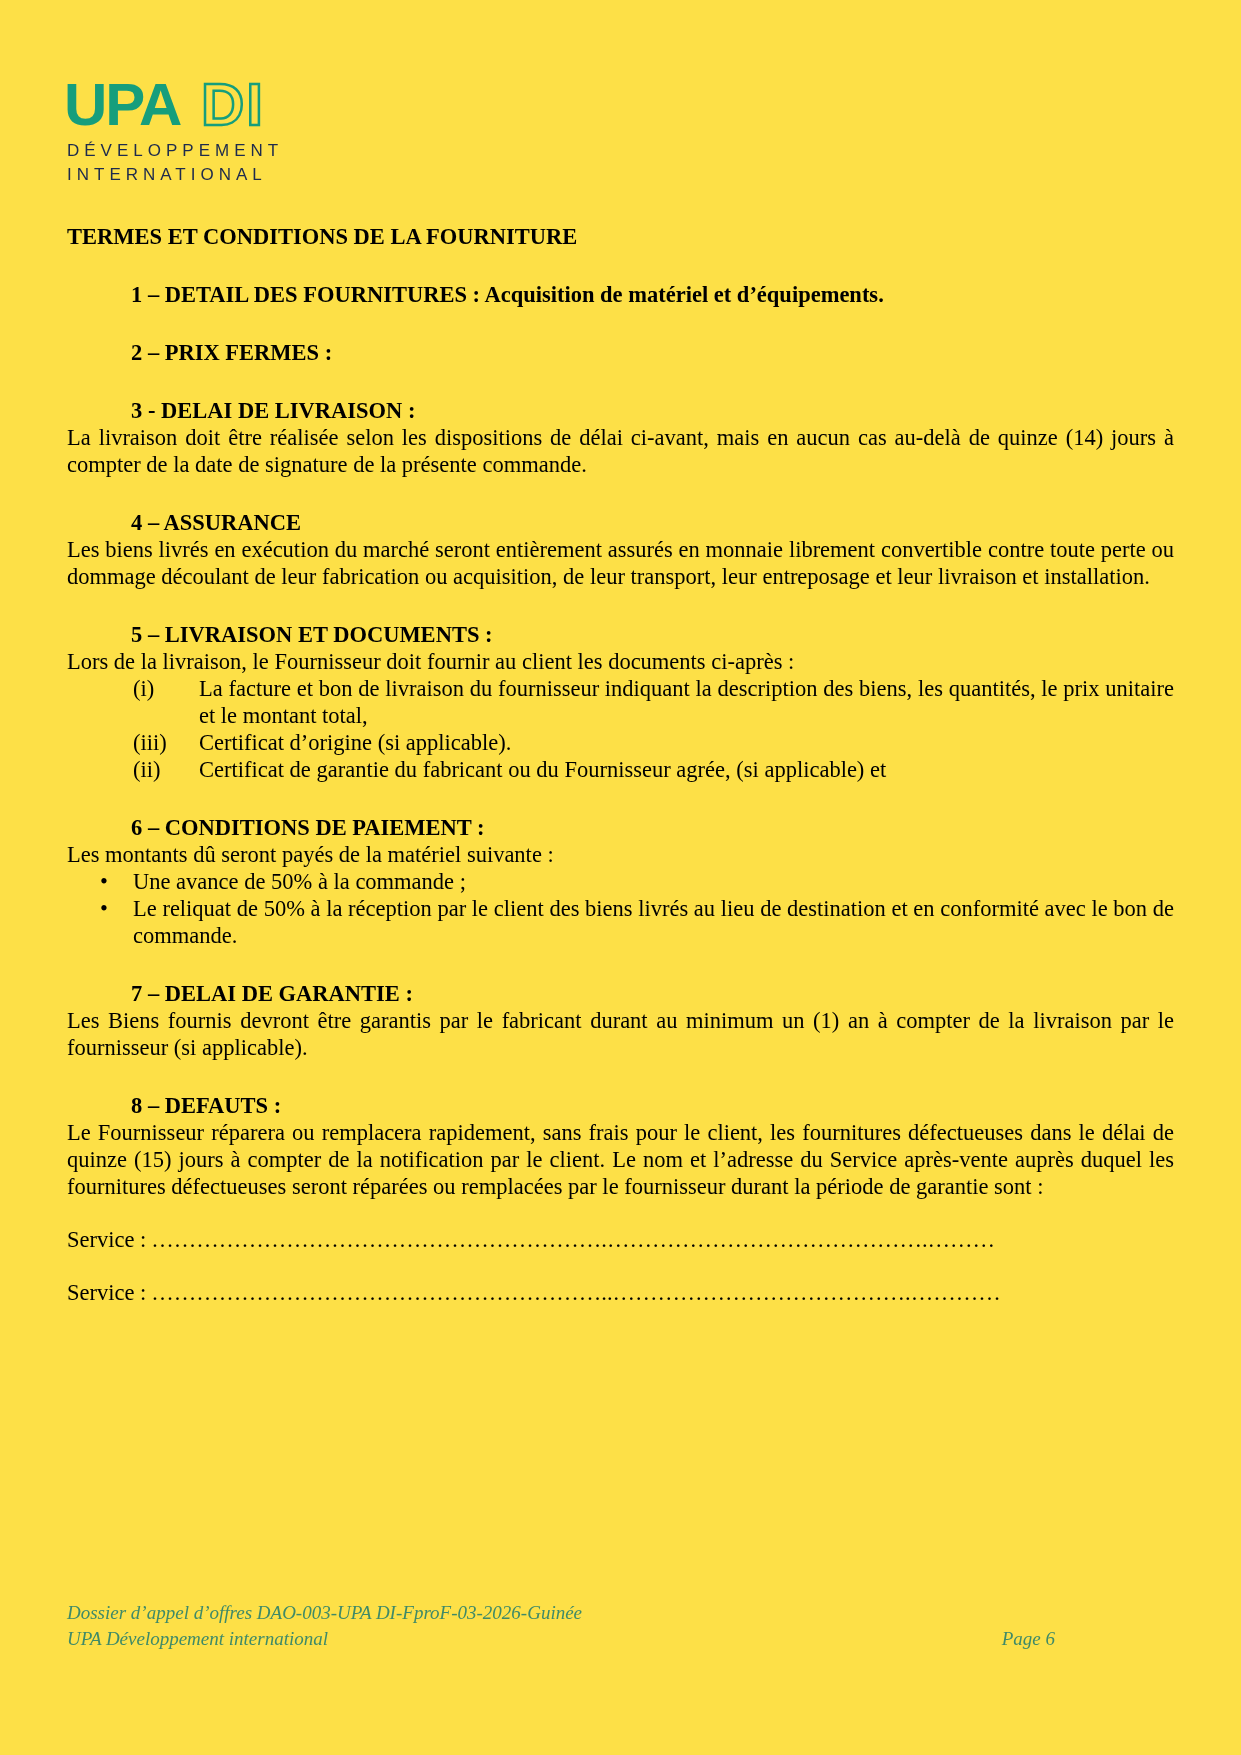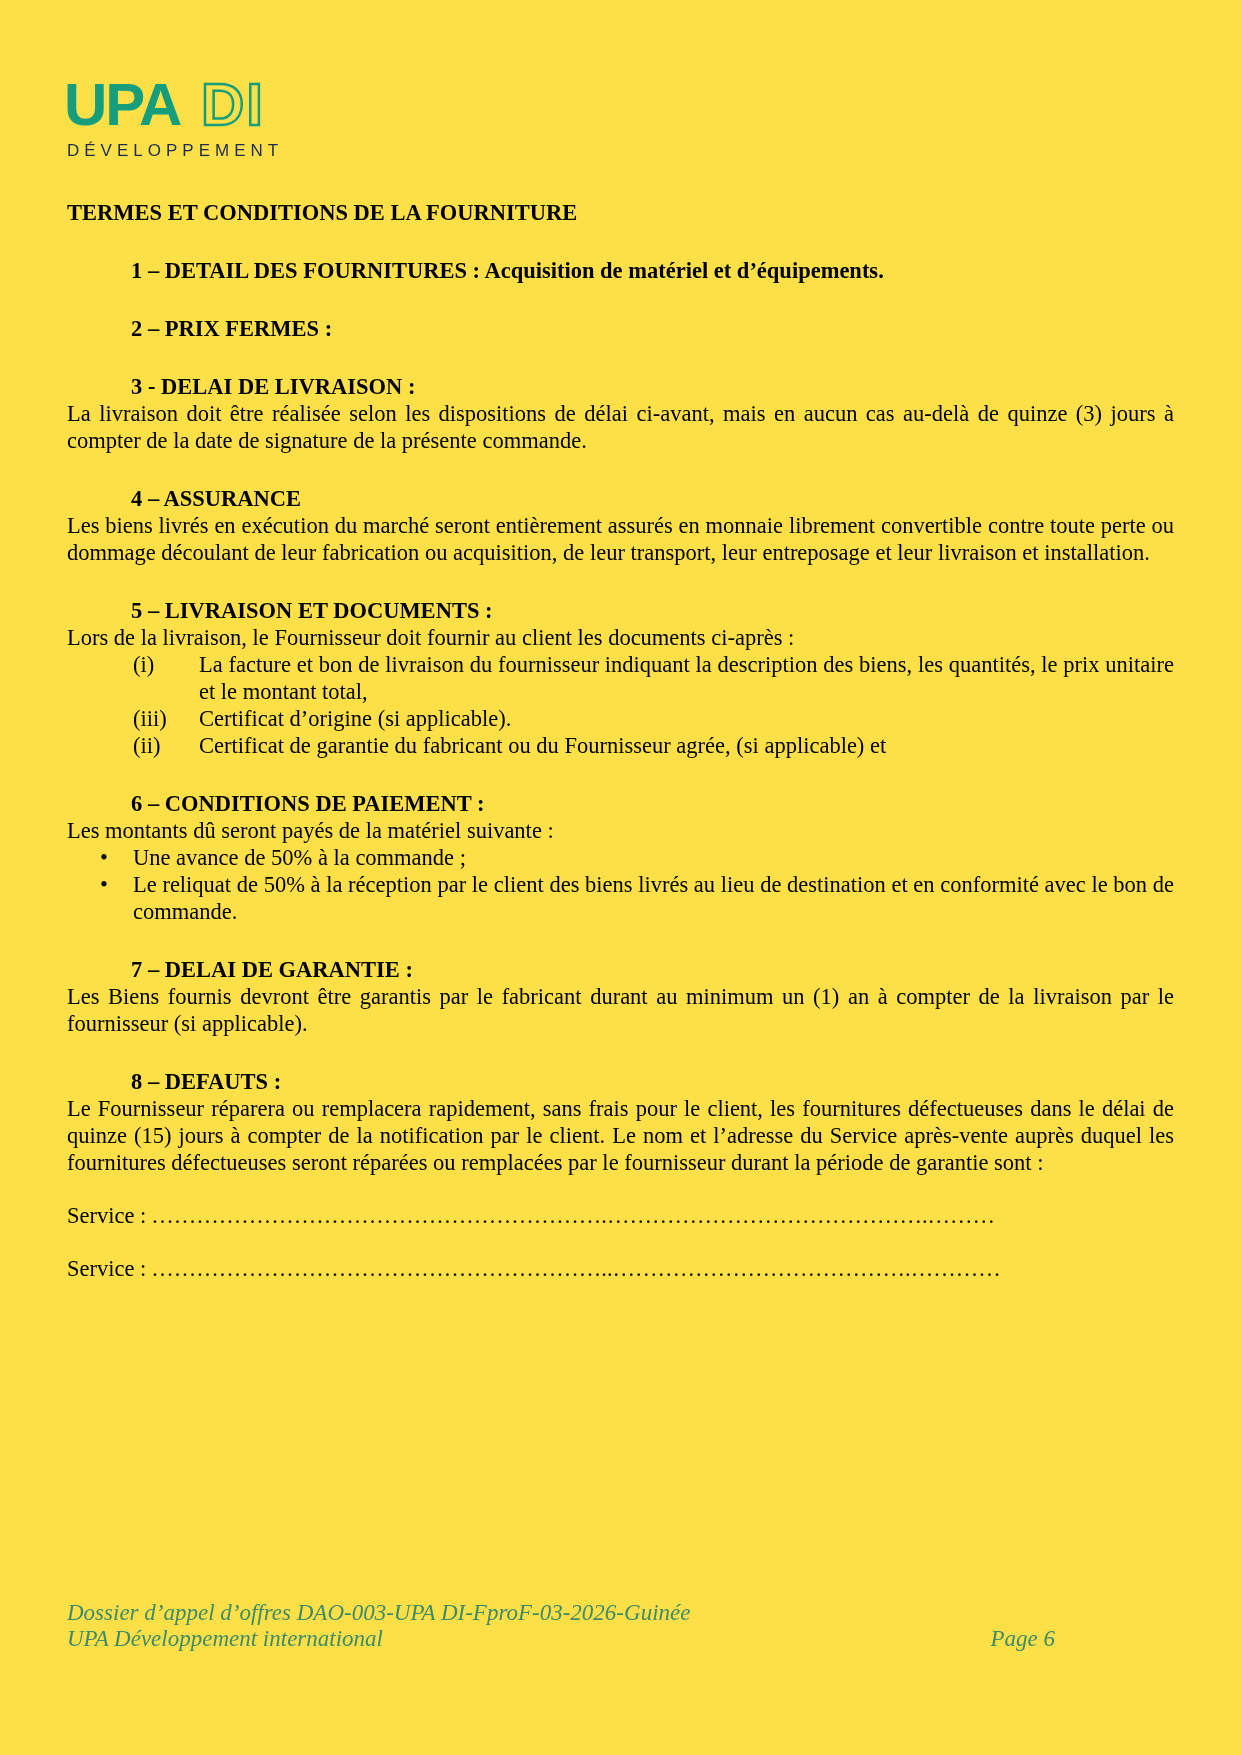--- a/index.html
+++ b/index.html
@@ -40,46 +40,47 @@
   .li .li-text{flex:1 1 auto;text-align:justify;}
   .fill-line{margin-top:26px;white-space:nowrap;overflow:hidden;}
   .fill-line .label{margin-right:5px;}
   
   .footer{
     position:absolute;
     left:67px;right:186px;top:1600px;
     display:flex;justify-content:space-between;align-items:flex-end;
     font-style:italic;
     color:#3f8a68;
-    font-size:23px;
+    font-size:19px;
     line-height:26px;
   }
   .footer p{margin:0;}
 </style>
 </head>
 <body>
 
 <div class="page">
 
   <div class="logo">
     <svg class="logo-word" width="240" height="60" viewBox="0 0 240 60">
       <text x="-3" y="50" font-family="Liberation Sans, sans-serif" font-weight="bold" font-size="60" letter-spacing="-2" fill="#169e7c">UPA</text>
       <text x="134" y="50" font-family="Liberation Sans, sans-serif" font-weight="bold" font-size="60" letter-spacing="2" fill="none" stroke="#169e7c" stroke-width="2.5">DI</text>
     </svg>
     <div class="logo-sub">DÉVELOPPEMENT</div>
+    <div class="logo-sub" style="margin-top:0;">INTERNATIONAL</div>
   </div>
 
   <p class="doc-title">TERMES ET CONDITIONS DE LA FOURNITURE</p>
 
   <p class="h">1 – DETAIL DES FOURNITURES : Acquisition de matériel et d’équipements.</p>
 
   <p class="h">2 – PRIX FERMES :</p>
 
   <p class="h">3 - DELAI DE LIVRAISON :</p>
-  <p class="body">La livraison doit être réalisée selon les dispositions de délai ci-avant, mais en aucun cas au-delà de quinze (3) jours à compter de la date de signature de la présente commande.</p>
+  <p class="body">La livraison doit être réalisée selon les dispositions de délai ci-avant, mais en aucun cas au-delà de quinze (14) jours à compter de la date de signature de la présente commande.</p>
 
   <p class="h">4 – ASSURANCE</p>
   <p class="body">Les biens livrés en exécution du marché seront entièrement assurés en monnaie librement convertible contre toute perte ou dommage découlant de leur fabrication ou acquisition, de leur transport, leur entreposage et leur livraison et installation.</p>
 
   <p class="h">5 – LIVRAISON ET DOCUMENTS :</p>
   <p class="body">Lors de la livraison, le Fournisseur doit fournir au client les documents ci-après :</p>
   <div class="li roman">
     <span class="marker">(i)</span>
     <span class="li-text">La facture et bon de livraison du fournisseur indiquant la description des biens, les quantités, le prix unitaire et le montant total,</span>
   </div>

